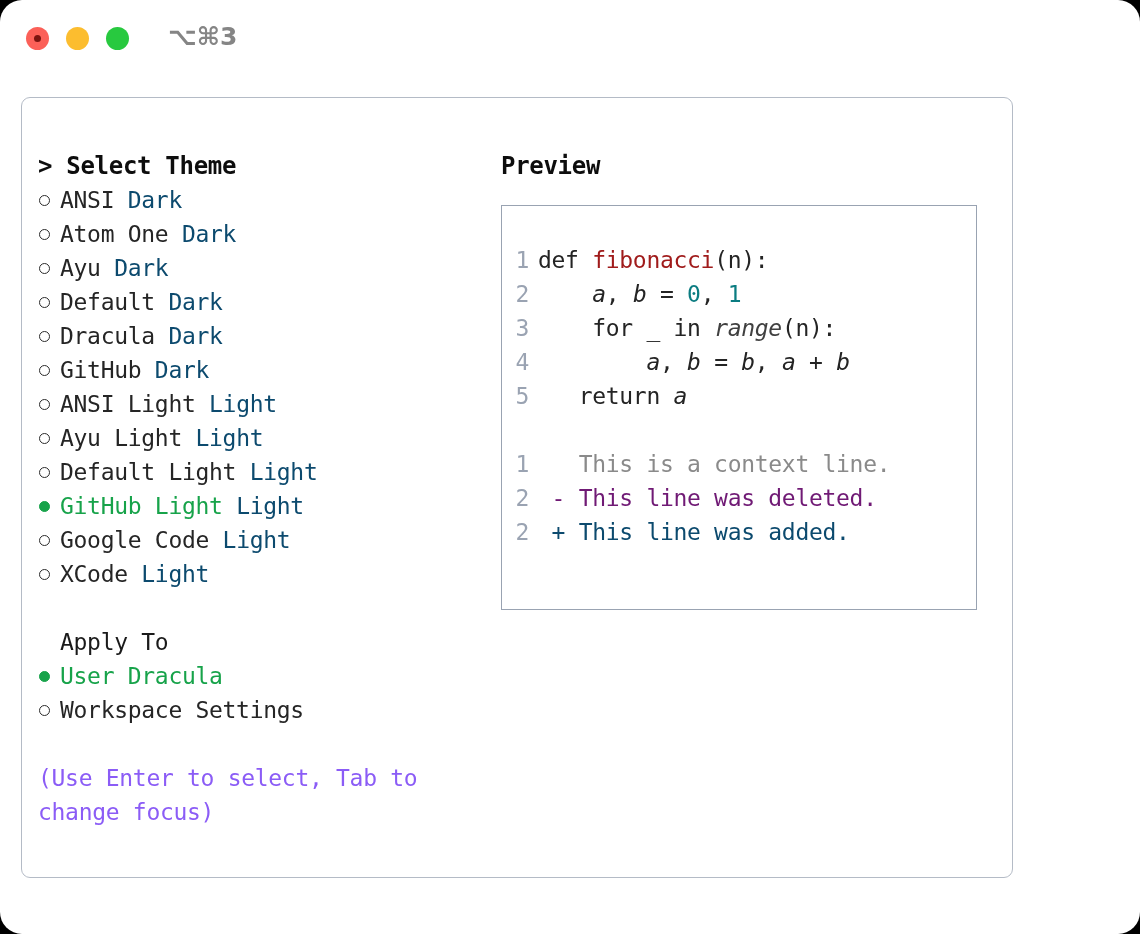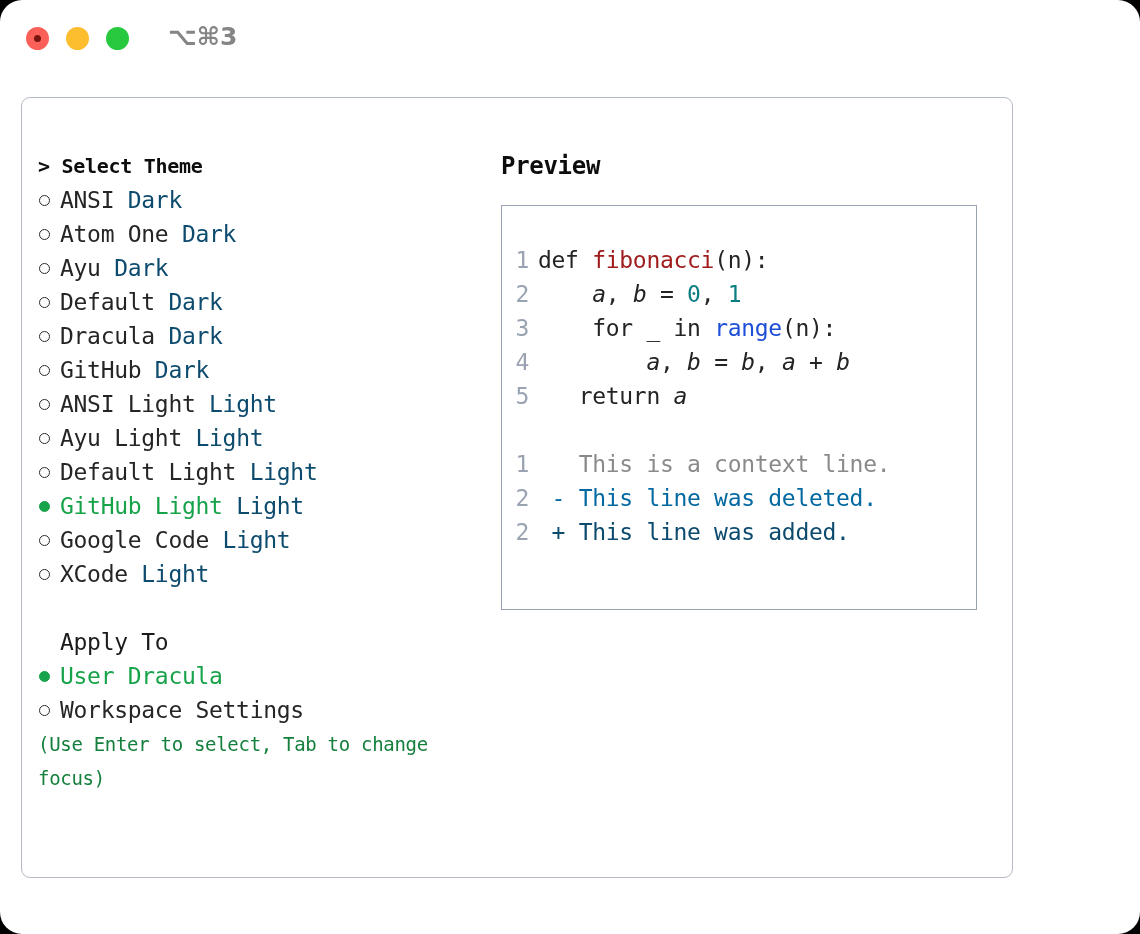--- a/index.html
+++ b/index.html
@@ -93,21 +93,21 @@
 
   
   .left-col {
     position: absolute;
     left: 16px;
     top: 51px;
     width: 430px;
   }
 
   .section-title {
-    font-size: 20px;
+    font-size: 24px;
     font-weight: 700;
     color: #0d0d0d;
     line-height: 34px;
     white-space: pre;
     letter-spacing: -0.3px;
   }
 
   .opt-row {
     display: flex;
     align-items: baseline;
@@ -151,23 +151,24 @@
     color: #1a1a1a;
     line-height: 34px;
     padding-left: 22px;
     white-space: pre;
     letter-spacing: -0.3px;
   }
 
   .spacer-row { height: 34px; }
 
   .hint {
-    font-size: 19px;
-    line-height: 34px;
-    color: #15803d;
+    margin-top: 34px;
+    font-size: 23px;
+    line-height: 34px;
+    color: #8b5cf6;
     width: 404px;
     letter-spacing: -0.3px;
   }
 
   
   .right-col {
     position: absolute;
     left: 479px;
     top: 51px;
     width: 490px;
@@ -201,25 +202,25 @@
     text-align: right;
     color: #9aa3b2;
     padding-right: 9px;
     box-sizing: border-box;
   }
   .code-txt { color: #242424; }
   .blank-line { height: 34px; }
 
   .tok-fn   { color: #a01b1b; }
   .tok-num  { color: #0b7c81; }
-  .tok-bi   { color: #1d4ed8; }
+  .tok-bi   { color: #404040; font-style: italic; }
   .tok-var  { font-style: italic; color: #242424; }
 
   .diff-ctx { color: #8a8a8a; }
-  .diff-del { color: #0369a1; }
+  .diff-del { color: #701a75; }
   .diff-add { color: #0c4a6e; }
 </style>
 </head>
 <body>
 
 <div class="window">
 
   <div class="titlebar">
     <div class="traffic">
       <span class="dot dot-red"></span>

